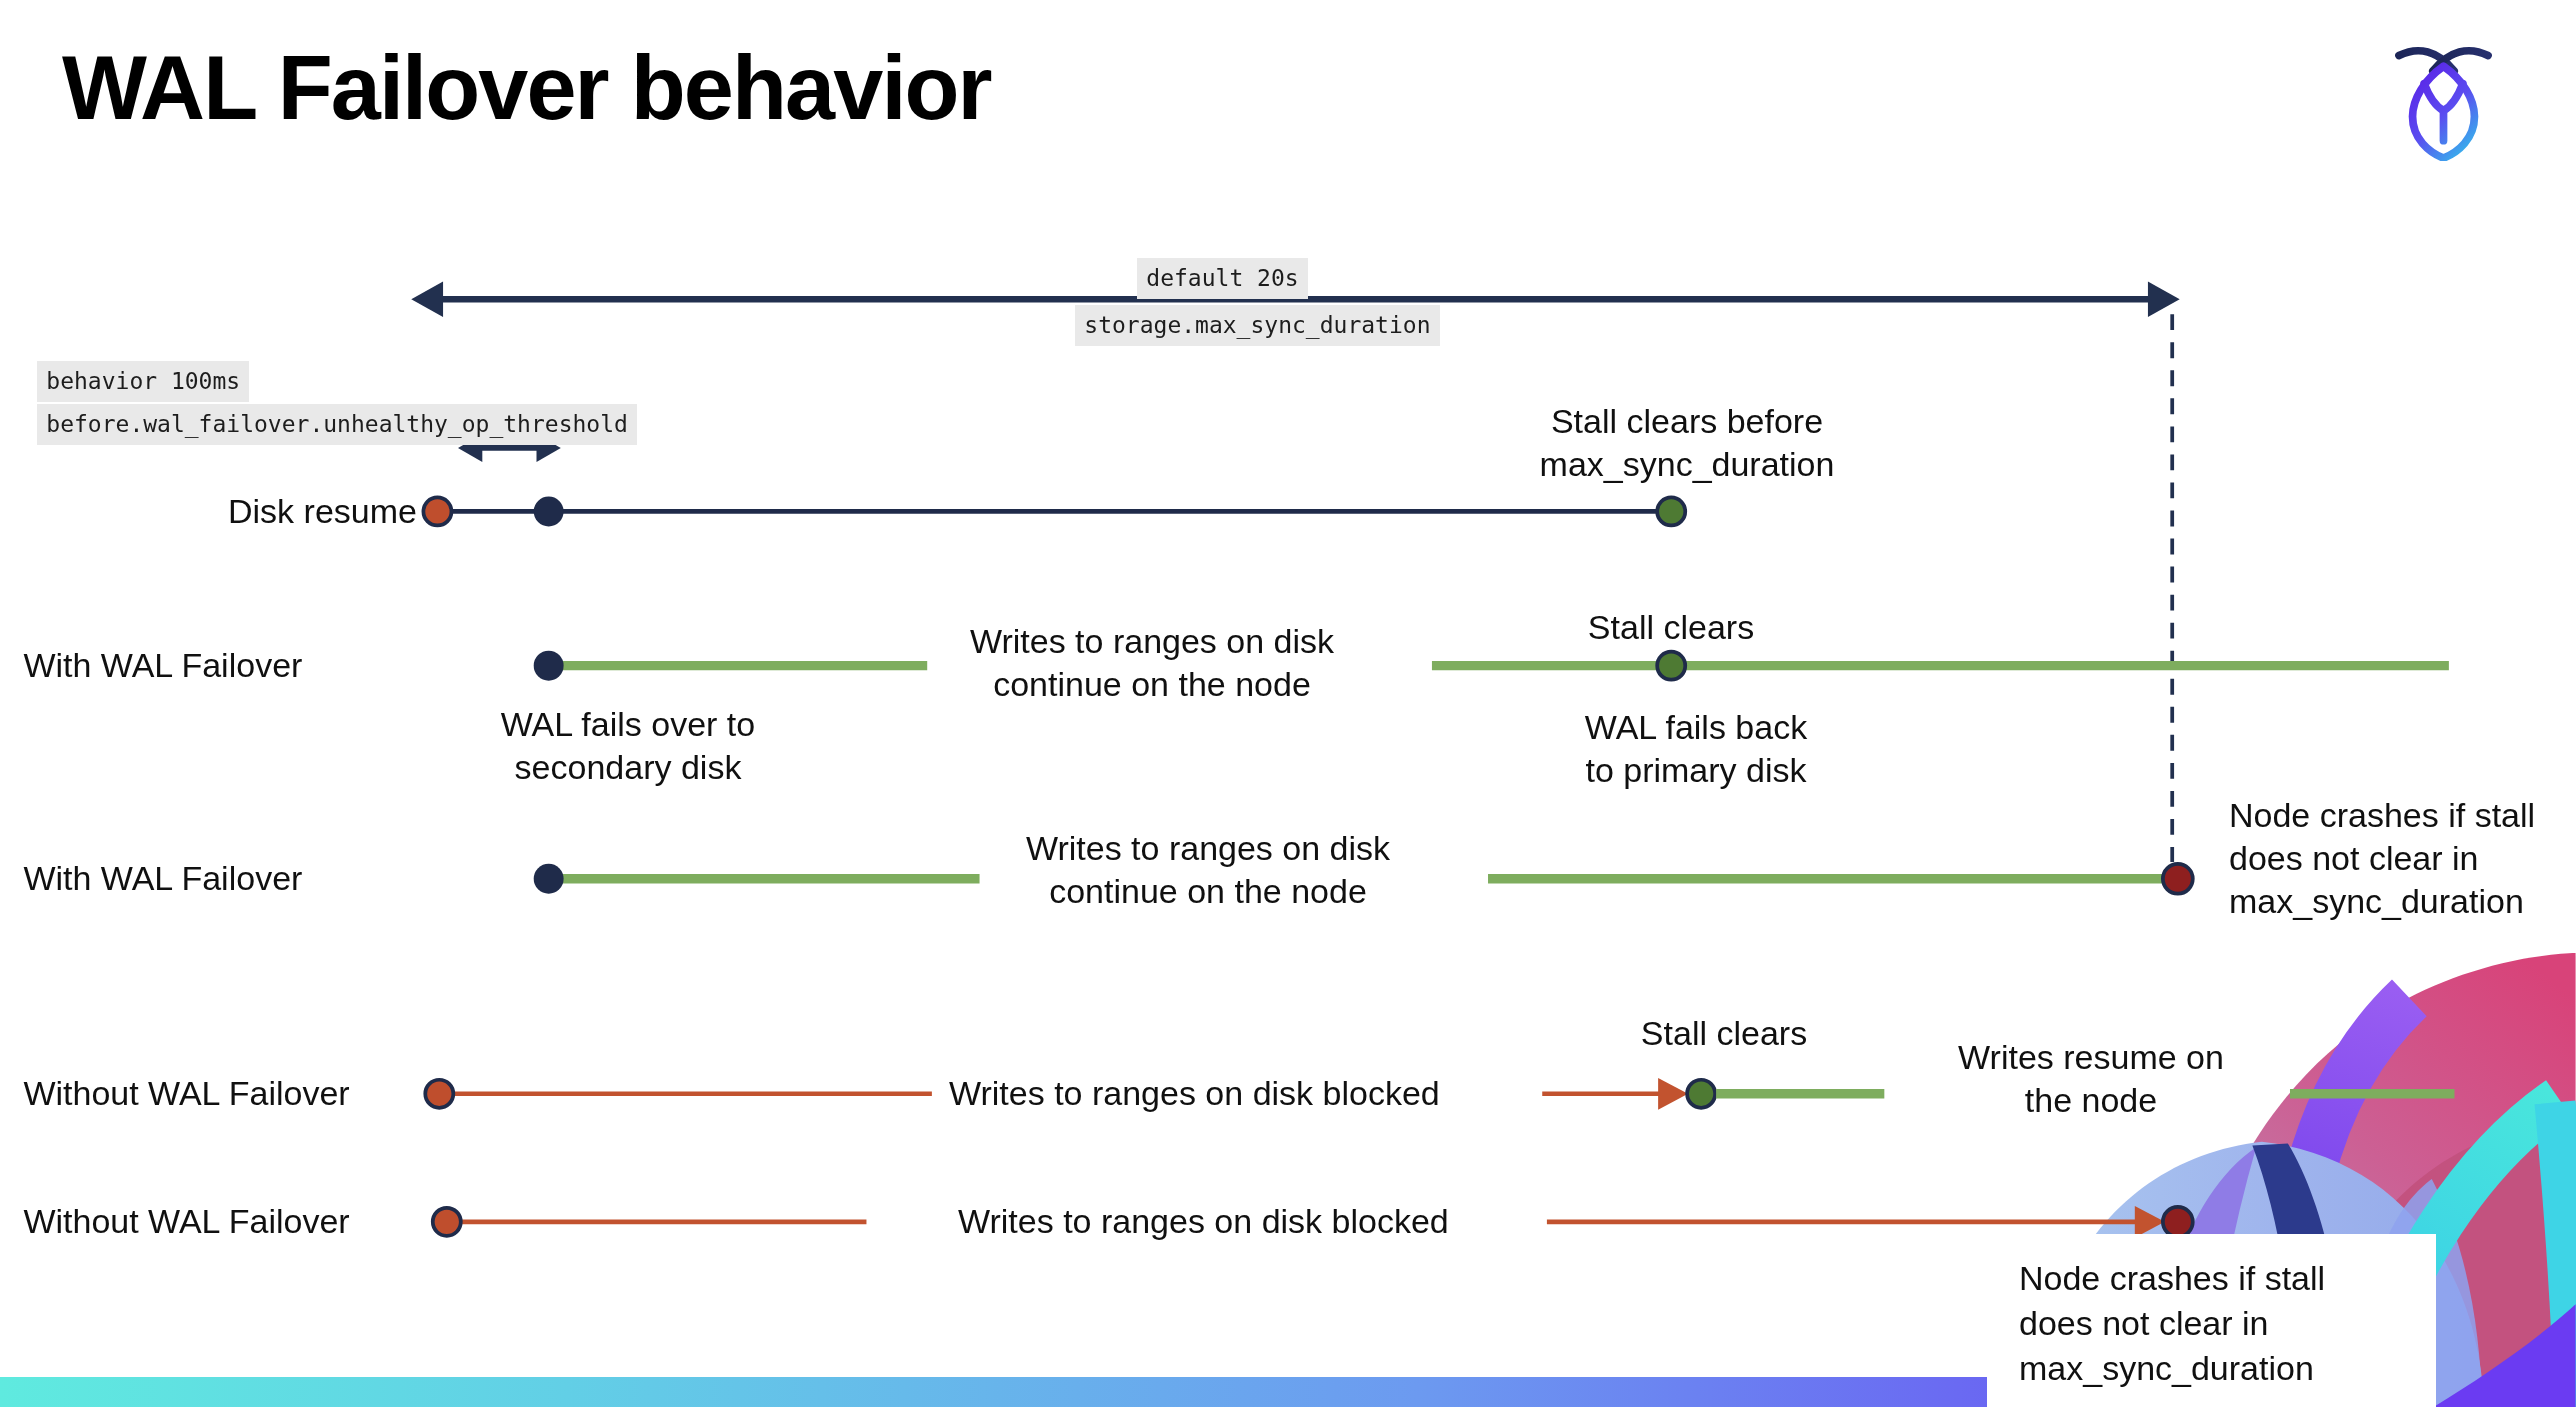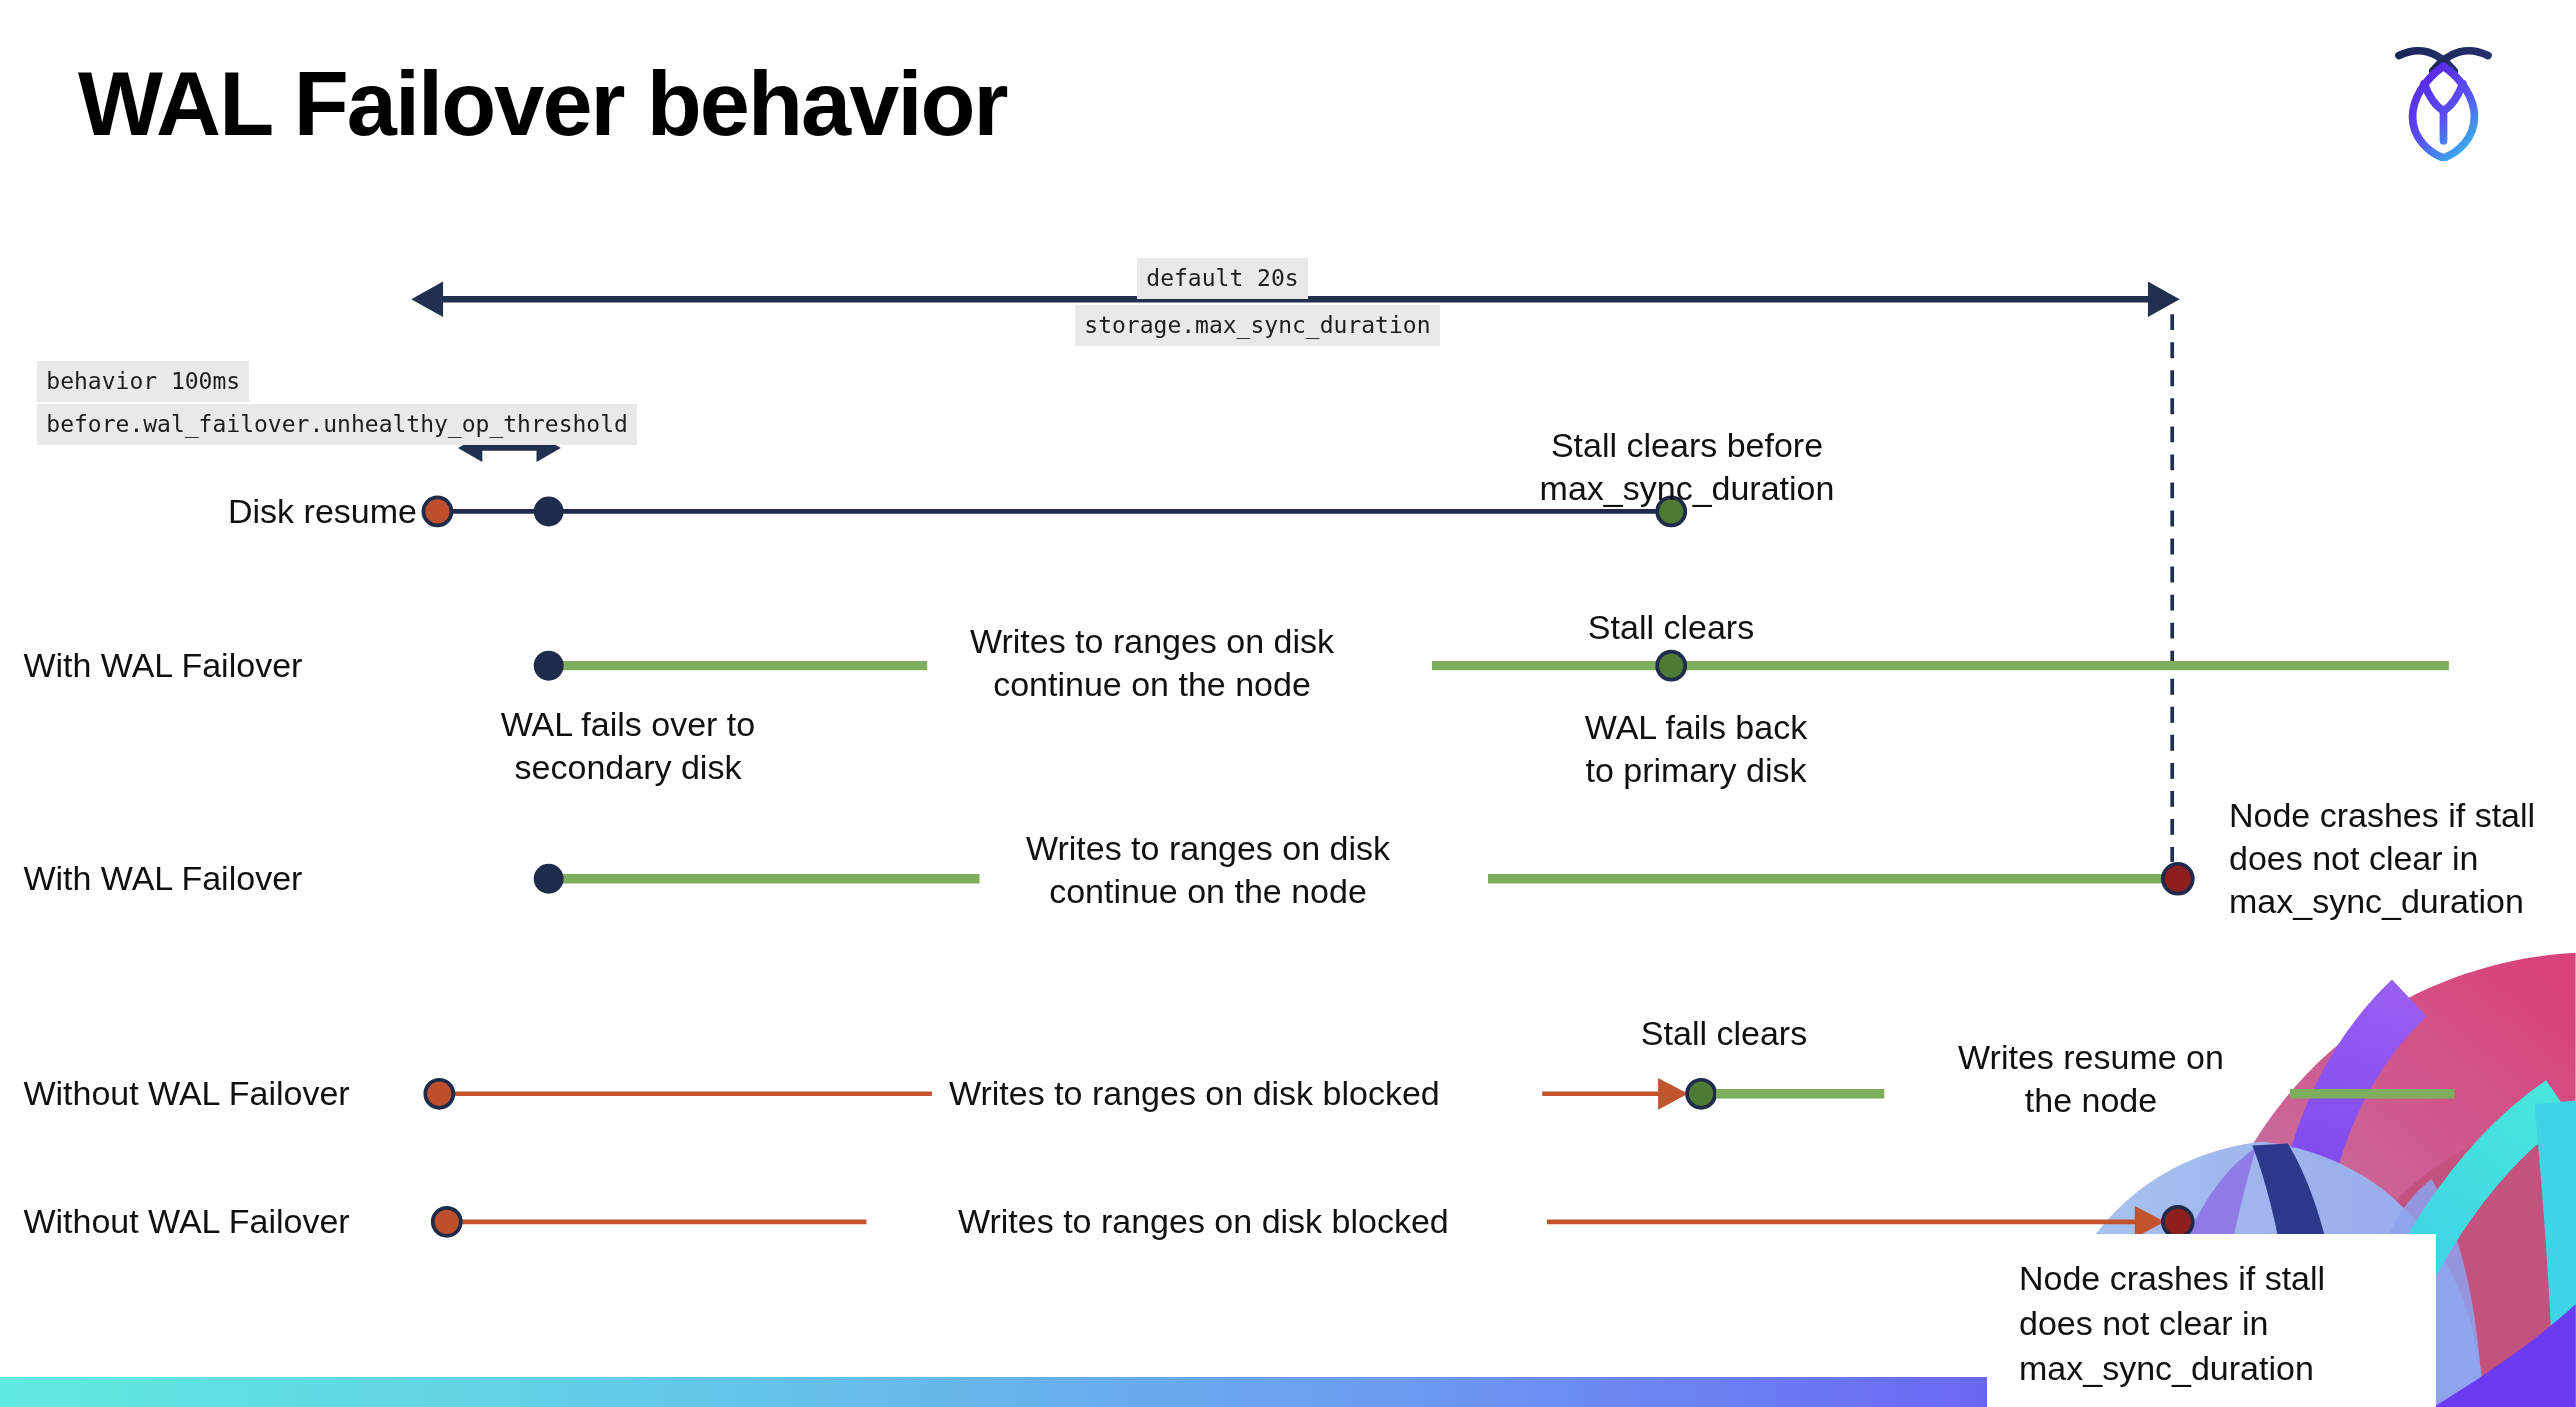--- a/index.html
+++ b/index.html
@@ -120,21 +120,21 @@
 
     <g>
       <line x1="494" y1="1307" x2="927" y2="1307" stroke="#c2532f" stroke-width="5"></line>
       <line x1="1655" y1="1307" x2="2288" y2="1307" stroke="#c2532f" stroke-width="5"></line>
       <path d="M2316,1307 L2284,1290 L2284,1324 Z" fill="#c2532f"></path>
       <circle cx="478" cy="1307" r="15" fill="#bf4e2d" stroke="#1f2b4a" stroke-width="4"></circle>
       <circle cx="2330" cy="1307" r="16" fill="#8e1f1f" stroke="#1f2b4a" stroke-width="4"></circle>
     </g>
   </svg>
 
-  <h1 class="abs title" style="left:62px;top:39px;margin:16px;">WAL Failover behavior</h1>
+  <h1 class="abs title" style="left:62px;top:39px;margin:0;">WAL Failover behavior</h1>
 
   <svg class="abs" style="left:2395px;top:43px;" width="97" height="118" viewBox="0 0 100 122" aria-hidden="true">
     <defs>
       <linearGradient id="gLogoA" x1="0" y1="0" x2="1" y2="0">
         <stop offset="0" stop-color="#1c2557"></stop>
         <stop offset="1" stop-color="#27306e"></stop>
       </linearGradient>
       <linearGradient id="gLogoB" gradientUnits="userSpaceOnUse" x1="18" y1="30" x2="86" y2="100">
         <stop offset="0" stop-color="#5a21e6"></stop>
         <stop offset="0.55" stop-color="#5a4cf0"></stop>
@@ -152,21 +152,21 @@
   <div class="abs code" style="left:1075px;top:305px;">storage.max_sync_duration</div>
   <div class="abs code" style="left:37px;top:361px;">behavior 100ms</div>
   <div class="abs code" style="left:37px;top:404px;">before.wal_failover.unhealthy_op_threshold</div>
 
   <div class="abs lbl" style="left:228px;top:490px;">Disk resume</div>
   <div class="abs lbl" style="left:23.4px;top:644px;">With WAL Failover</div>
   <div class="abs lbl" style="left:23.4px;top:857px;">With WAL Failover</div>
   <div class="abs lbl" style="left:23.4px;top:1072px;">Without WAL Failover</div>
   <div class="abs lbl" style="left:23.4px;top:1200px;">Without WAL Failover</div>
 
-  <div class="abs lbl ctr" style="left:1687px;top:424px;">
+  <div class="abs lbl ctr" style="left:1687px;top:400px;">
     <span>Stall clears before</span>
     <span>max_sync_duration</span>
   </div>
 
   <div class="abs lbl ctr" style="left:1152px;top:620px;">
     <span>Writes to ranges on disk</span>
     <span>continue on the node</span>
   </div>
   <div class="abs lbl ctr" style="left:1671px;top:606px;">Stall clears</div>
   <div class="abs lbl ctr" style="left:628px;top:703px;">

